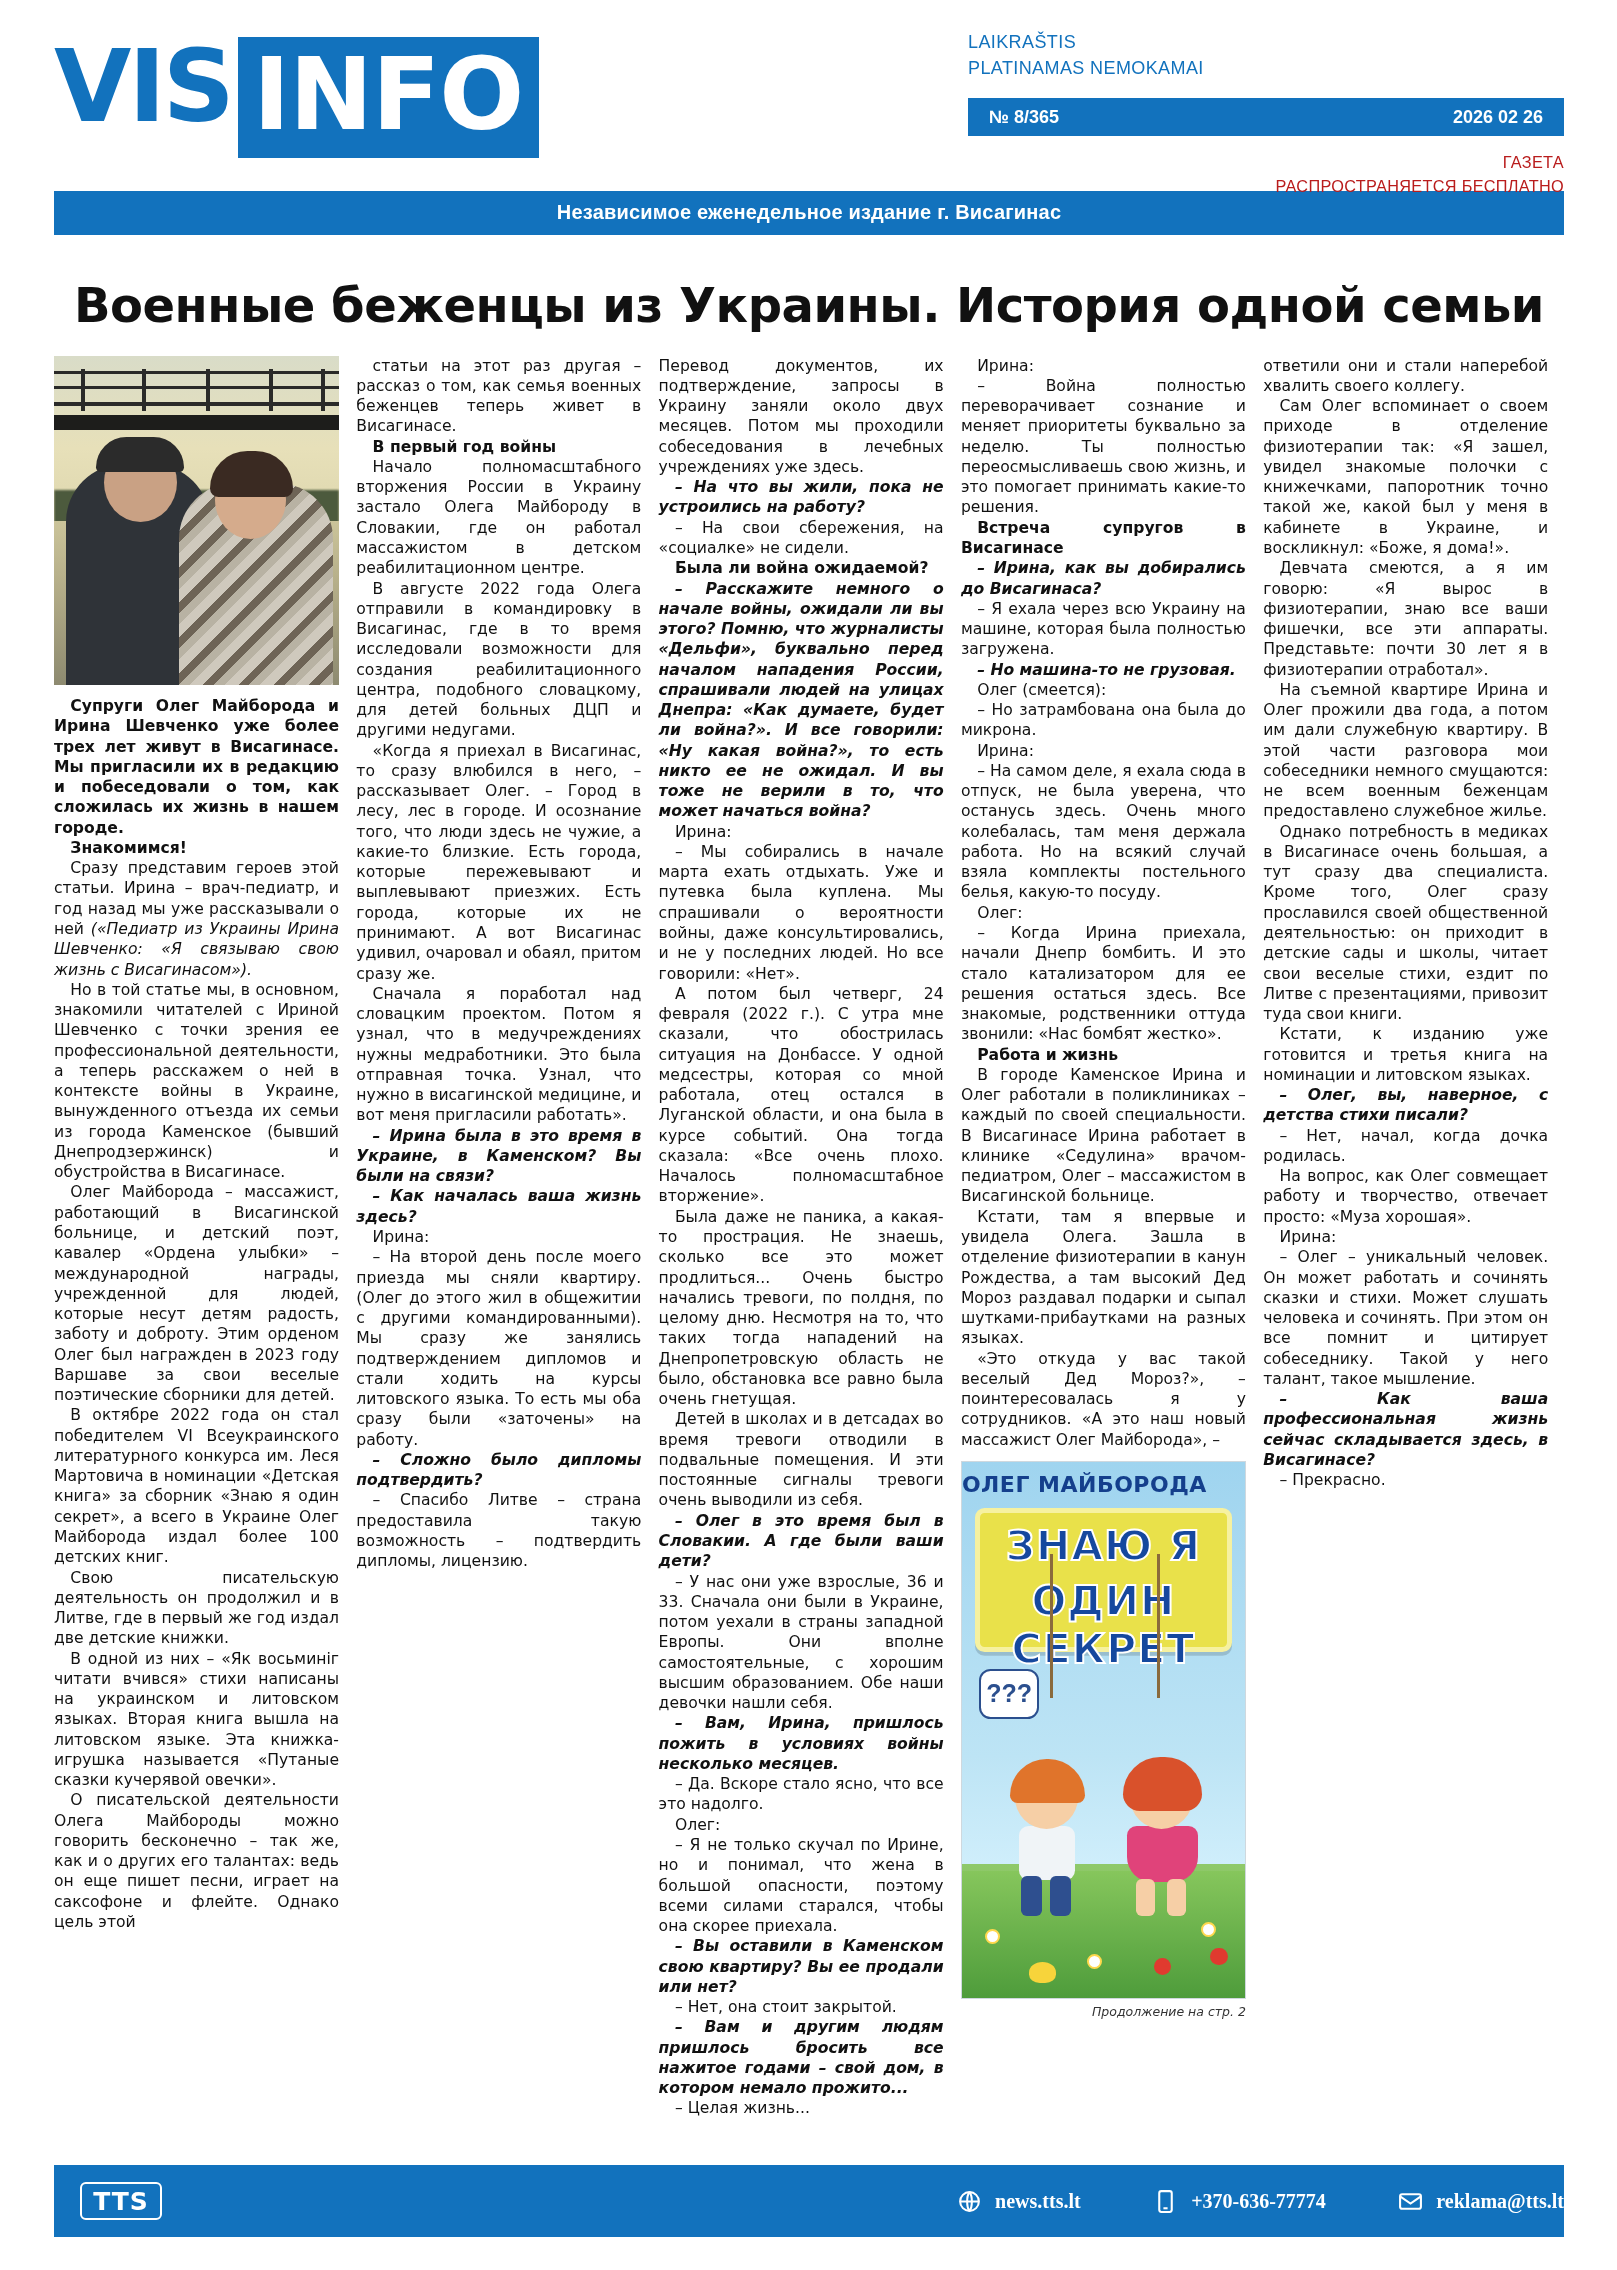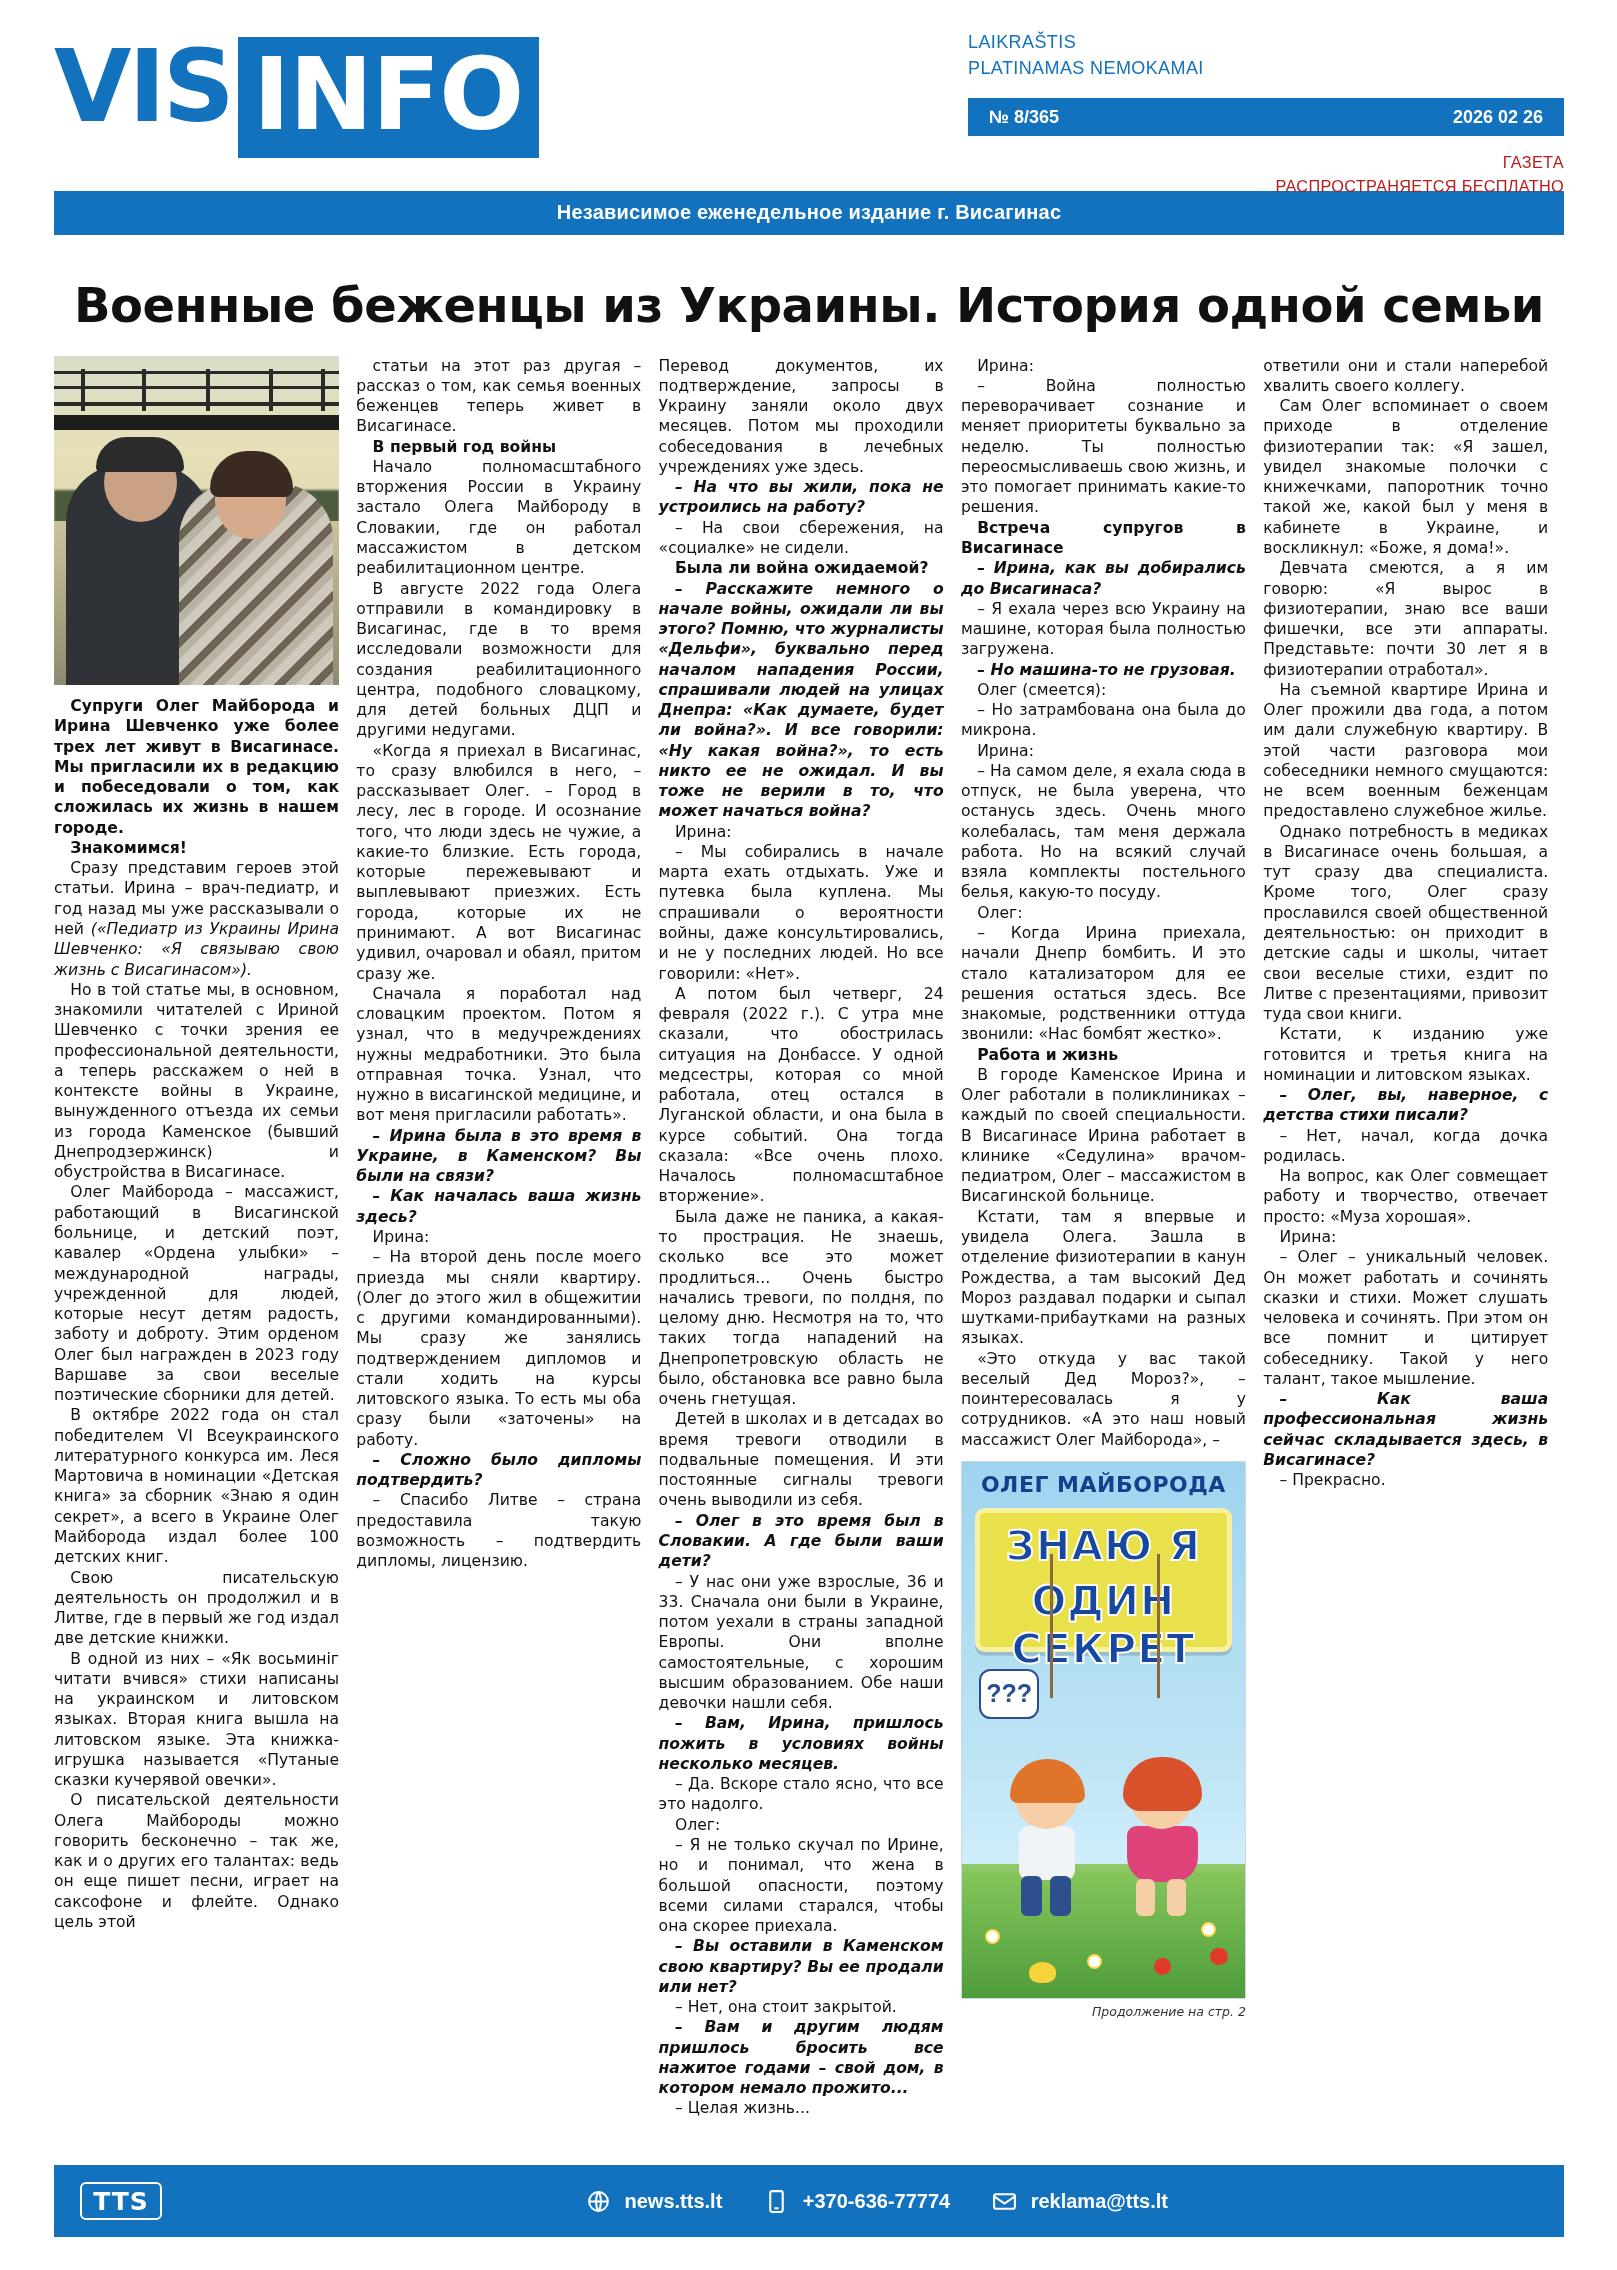--- a/index.html
+++ b/index.html
@@ -88,21 +88,21 @@
   .ph-hairB { position:absolute; left:156px; bottom:188px; width:83px; height:46px; background:#3a2a22; border-radius:42px 42px 9.6px 9.6px; }
 
   .caption { font-weight:bold; font-size:15.6px; line-height:1.30; text-align:justify; text-indent:16.3px; font-family:"DejaVu Sans", sans-serif; }
 
   
   .book {
     width:285px; height:538px; margin-top:11.5px;
     background:linear-gradient(180deg,#9fd4ef 0%,#bde4f5 55%,#cfeefb 75%,#8fc96a 75%,#6fb84e 100%);
     position:relative; overflow:hidden; border:1px solid #cfd8de;
   }
-  .bk-title { position:absolute; top:9.6px; left:0; right:0; text-align:center;
+  .bk-title { position:absolute; top:9.6px; left:0; right:0; 
               color:#143f8c; font-weight:bold; font-size:22px; letter-spacing:0.5px;
               font-family:"DejaVu Sans", sans-serif; }
   .bk-sign { position:absolute; top:46px; left:13.4px; right:13.4px; height:144px;
              background:#e9e14a; border:5.8px solid #f6f1a0; border-radius:9.6px;
              box-shadow:0 3.8px 0 rgba(0,0,0,.15); }
   .bk-l1 { position:absolute; top:60px; left:0; right:0; text-align:center;
            font-size:41px; font-weight:bold; color:#15489e; letter-spacing:1px;
            font-family:"DejaVu Sans", sans-serif; -webkit-text-stroke:1.9px #fff; }
   .bk-l2 { position:absolute; top:115px; left:0; right:0; text-align:center;
            font-size:41px; font-weight:bold; color:#15489e; letter-spacing:1px;
@@ -136,21 +136,21 @@
     position:absolute; left:54px; right:54px; bottom:33px;
     background:#1272bd; height:72px; color:#fff;
     display:flex; align-items:center;
   }
   .f-logo { width:134px; display:flex; align-items:center; justify-content:center; }
   .f-logo .tts {
     border:2.9px solid #fff; border-radius:5.8px; padding:2.9px 11.5px;
     font-weight:bold; font-size:25px; letter-spacing:1px;
     font-family:"DejaVu Sans", sans-serif;
   }
-  .f-items { flex:1; display:flex; align-items:center; justify-content:center; gap:40px; }
+  .f-items { flex:1; display:flex; align-items:center; justify-content:flex-end; gap:70px;font-family:Liberation Serif, serif; }
   .f-item { display:flex; align-items:center; gap:11.5px; font-size:20px; font-weight:bold; }
   .f-ico { width:29px; height:29px; display:inline-flex; align-items:center; justify-content:center; }
   .f-ico svg { display:block; }
 </style>
 </head>
 <body>
 
 <div class="page">
 
   <div class="masthead">

